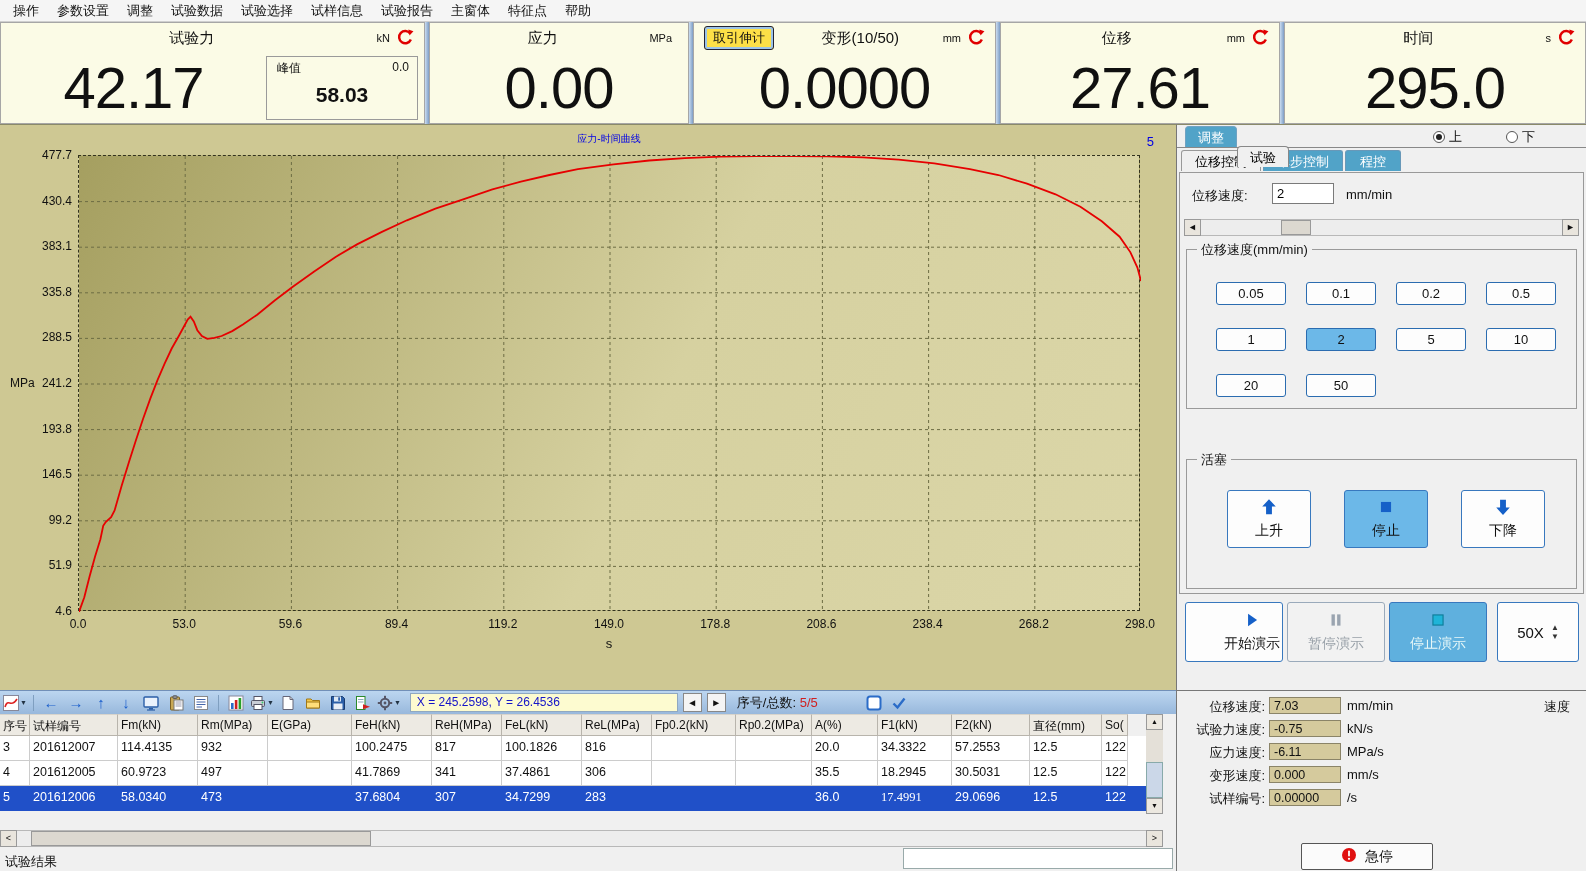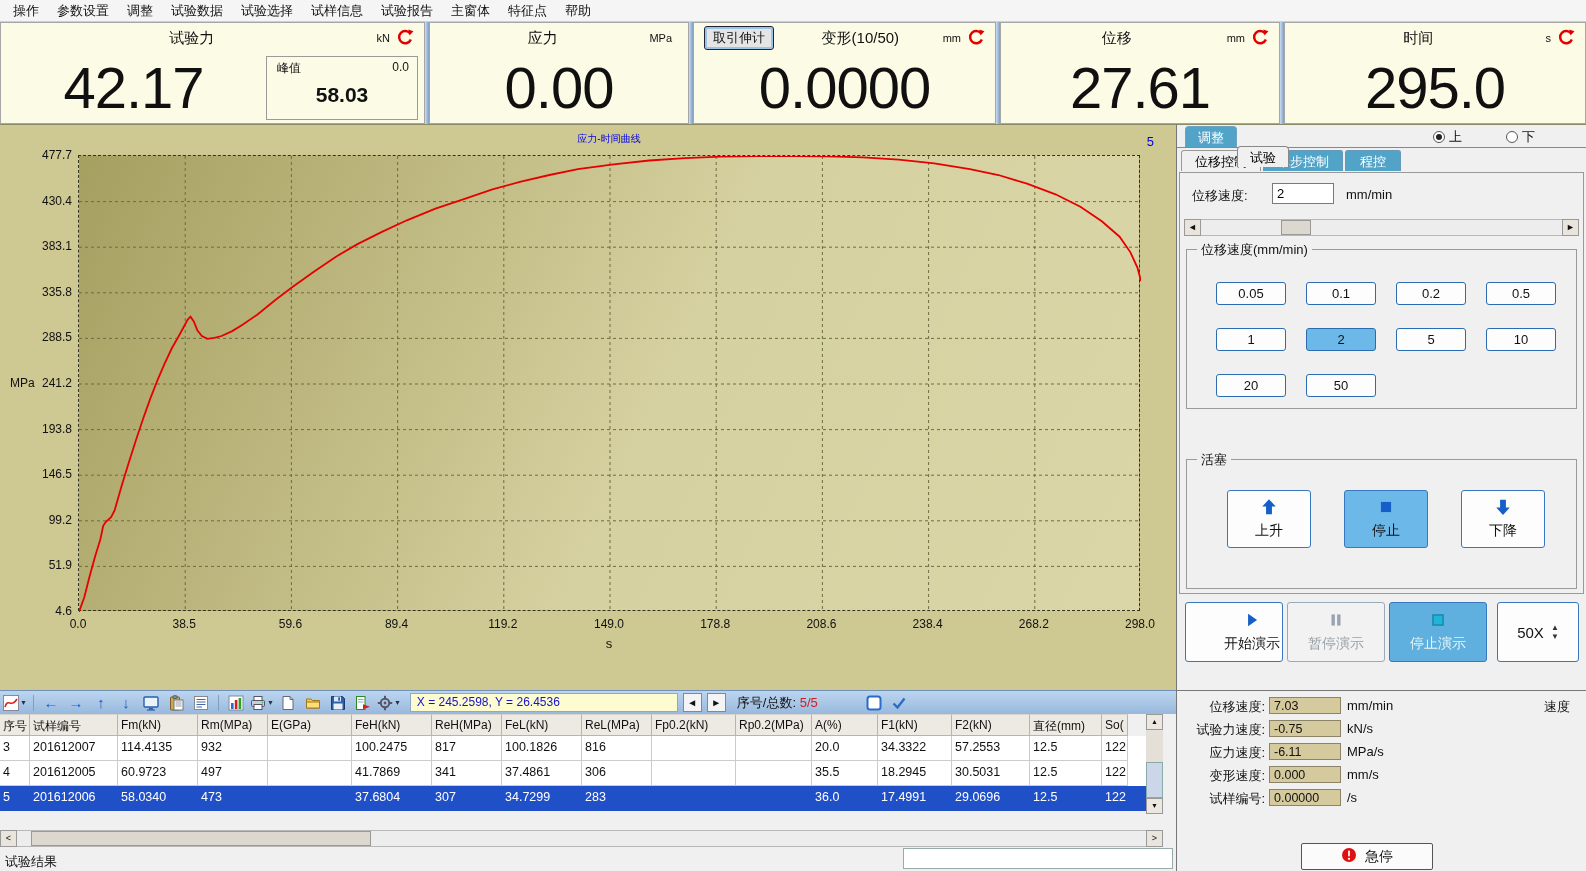--- a/index.html
+++ b/index.html
@@ -19,21 +19,21 @@
 .p-head{height:30px;display:flex;align-items:center;padding:0 10px;font-size:15px;}
 .p-label{flex:1;text-align:center;}
 .p-unit{font-size:11px;margin:0 6px 0 4px;}
 .p-refresh{width:18px;height:18px;display:inline-flex;}
 .p-refresh svg{width:18px;height:18px;}
 .p-body{height:70px;display:flex;align-items:center;}
 .big{flex:1;text-align:center;font-size:58px;line-height:64px;color:#101010;letter-spacing:-1px;}
 .peak-box{width:152px;height:64px;margin-right:6px;border:1px solid #9A9A9A;background:#FBFBE6;}
 .peak-top{display:flex;justify-content:space-between;padding:3px 8px 0 10px;font-size:12px;}
 .peak-val{text-align:center;font-size:21px;font-weight:bold;margin-top:6px;}
-.extenso-btn{border:1px solid #223;box-shadow:inset 0 0 0 2px #9CC4E8;background:#e5e5e5;
+.extenso-btn{border:1px solid #223;box-shadow:inset 0 0 0 2px #9CC4E8;background:#fde047;
   font-size:13px;padding:2px 8px;border-radius:3px;margin-right:8px;}
 
 
 .chart-area{position:absolute;top:124px;left:0;width:1176px;height:566px;background:#CEC893;border-top:1px solid #8A8A6A;}
 .chart-title{position:absolute;top:7px;left:78px;width:1062px;text-align:center;color:#0000E6;font-size:10px;}
 .chart-count{position:absolute;top:9px;right:22px;color:#0000E6;font-size:13px;}
 .chart-ylabel{position:absolute;left:10px;top:251px;font-size:12px;}
 .chart-xlabel{position:absolute;top:511px;left:78px;width:1062px;text-align:center;font-size:13px;}
 .plot{position:absolute;left:78px;top:30px;width:1062px;height:456px;border:1px dashed #33331f;
   background:linear-gradient(115deg,#A59F60,#D6D1A0 55%,#DBD6A8);}
@@ -271,21 +271,21 @@
           <line class="grid" x1="743.4" y1="0" x2="743.4" y2="456"></line>
           <line class="grid" x1="0" y1="364.8" x2="1062" y2="364.8"></line>
           <line class="grid" x1="849.6" y1="0" x2="849.6" y2="456"></line>
           <line class="grid" x1="0" y1="410.4" x2="1062" y2="410.4"></line>
           <line class="grid" x1="955.8" y1="0" x2="955.8" y2="456"></line>
           <polyline fill="none" stroke="#E60000" stroke-width="1.8" points="0.0,456.0 5.3,441.2 10.7,420.0 16.0,400.7 21.4,383.3 24.2,369.8 26.7,366.0 32.1,361.2 35.6,354.4 42.8,329.3 49.9,306.2 57.0,284.0 64.1,262.8 71.3,242.6 78.4,224.3 85.5,207.9 92.7,192.5 99.8,180.0 105.1,170.3 108.7,163.6 111.5,160.7 114.8,165.5 118.3,174.2 122.9,180.0 128.3,182.8 135.4,181.9 142.6,180.0 153.2,175.1 163.9,168.4 178.2,158.7 196.0,144.3 213.8,130.8 235.2,115.4 256.6,100.9 278.0,88.4 302.9,75.9 327.9,64.3 356.4,52.7 384.9,43.1 413.4,33.4 441.9,25.7 470.4,19.0 498.9,13.2 534.6,8.4 570.2,4.5 605.8,2.1 641.5,0.7 677.1,0.1 712.8,0.0 748.4,0.3 784.0,1.4 819.7,3.6 855.3,7.4 890.9,13.2 919.4,19.0 948.0,27.7 976.5,38.3 1001.4,50.8 1022.8,65.3 1040.6,80.7 1051.3,96.1 1058.4,111.5 1062.0,125.0"></polyline>
         </svg>
     </div>
     <div id="x-ticks">
         <div class="xtick" style="left: 46px;">0.0</div>
-        <div class="xtick" style="left: 152.2px;">38.5</div>
+        <div class="xtick" style="left: 152.2px;">53.0</div>
         <div class="xtick" style="left: 258.4px;">59.6</div>
         <div class="xtick" style="left: 364.6px;">89.4</div>
         <div class="xtick" style="left: 470.8px;">119.2</div>
         <div class="xtick" style="left: 577px;">149.0</div>
         <div class="xtick" style="left: 683.2px;">178.8</div>
         <div class="xtick" style="left: 789.4px;">208.6</div>
         <div class="xtick" style="left: 895.6px;">238.4</div>
         <div class="xtick" style="left: 1001.8px;">268.2</div>
         <div class="xtick" style="left: 1108px;">298.0</div>
       </div>
@@ -563,21 +563,21 @@
           <div class="td" style="width: 80px;">58.0340</div>
           <div class="td" style="width: 70px;">473</div>
           <div class="td" style="width: 84px;"></div>
           <div class="td" style="width: 80px;">37.6804</div>
           <div class="td" style="width: 70px;">307</div>
           <div class="td" style="width: 80px;">34.7299</div>
           <div class="td" style="width: 70px;">283</div>
           <div class="td" style="width: 84px;"></div>
           <div class="td" style="width: 76px;"></div>
           <div class="td" style="width: 66px;">36.0</div>
-          <div class="td" style="width: 74px;">17.4991</div>
+          <div class="td" style="width: 74px; font-family: Liberation Serif, serif;">17.4991</div>
           <div class="td" style="width: 78px;">29.0696</div>
           <div class="td" style="width: 72px;">12.5</div>
           <div class="td" style="width: 26px;">122</div>
         </div>
       </div>
   </div>
   <div class="vscroll">
     <span class="vs-btn">▲</span>
     <span class="vs-track">
         <span class="vs-thumb"></span>

